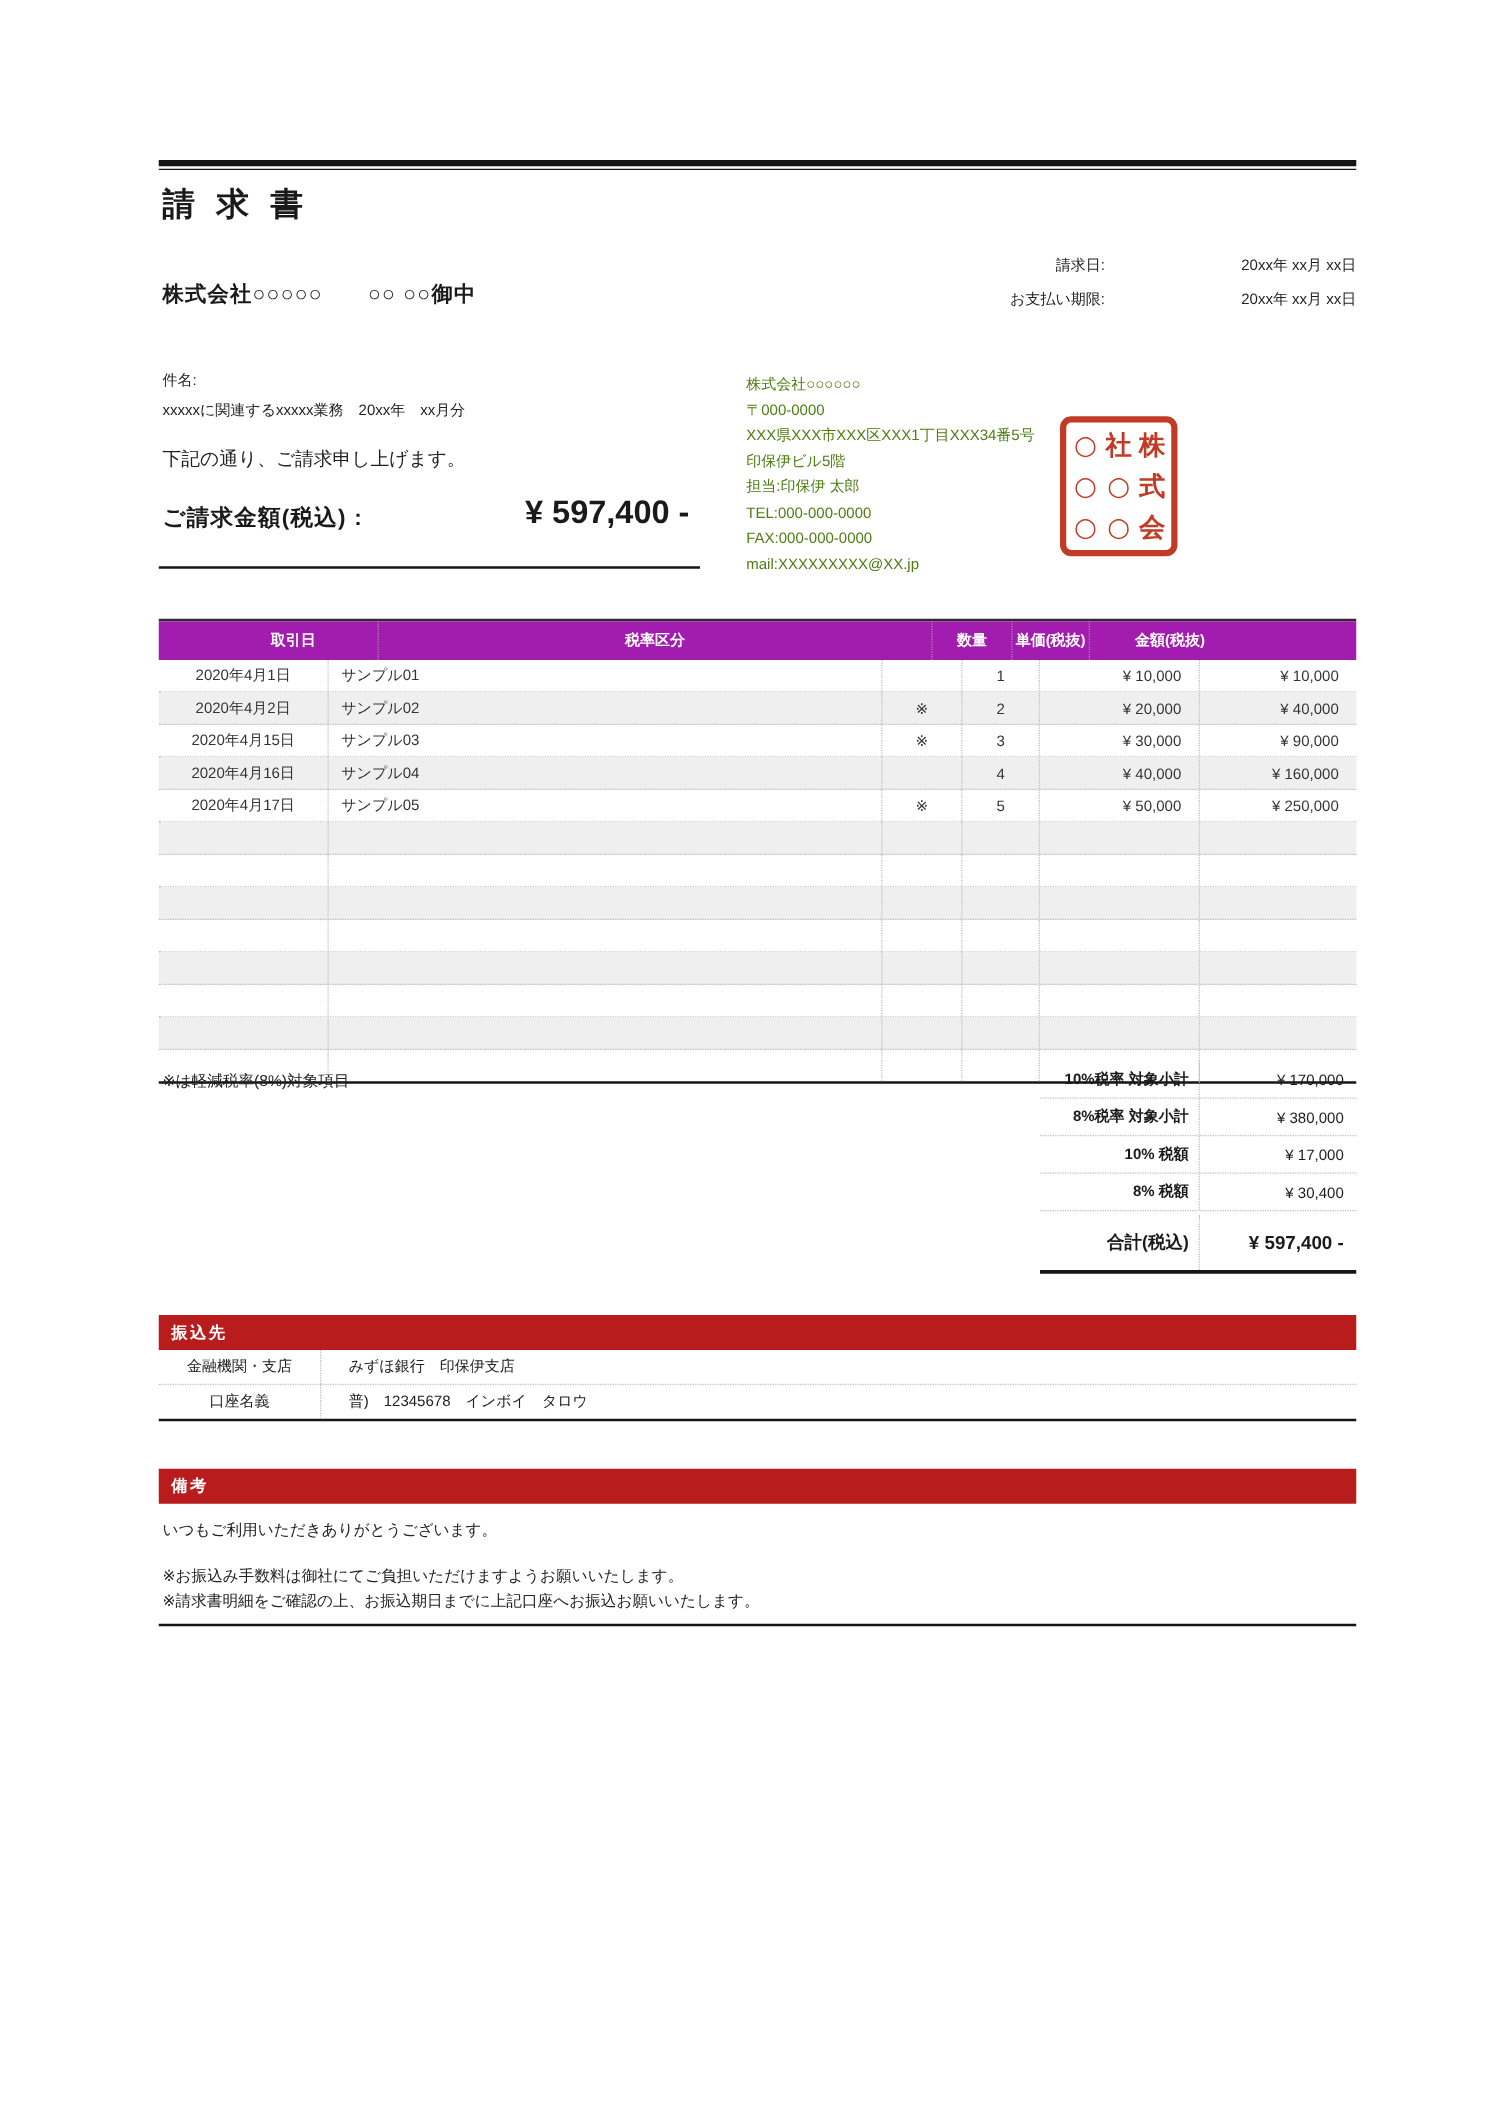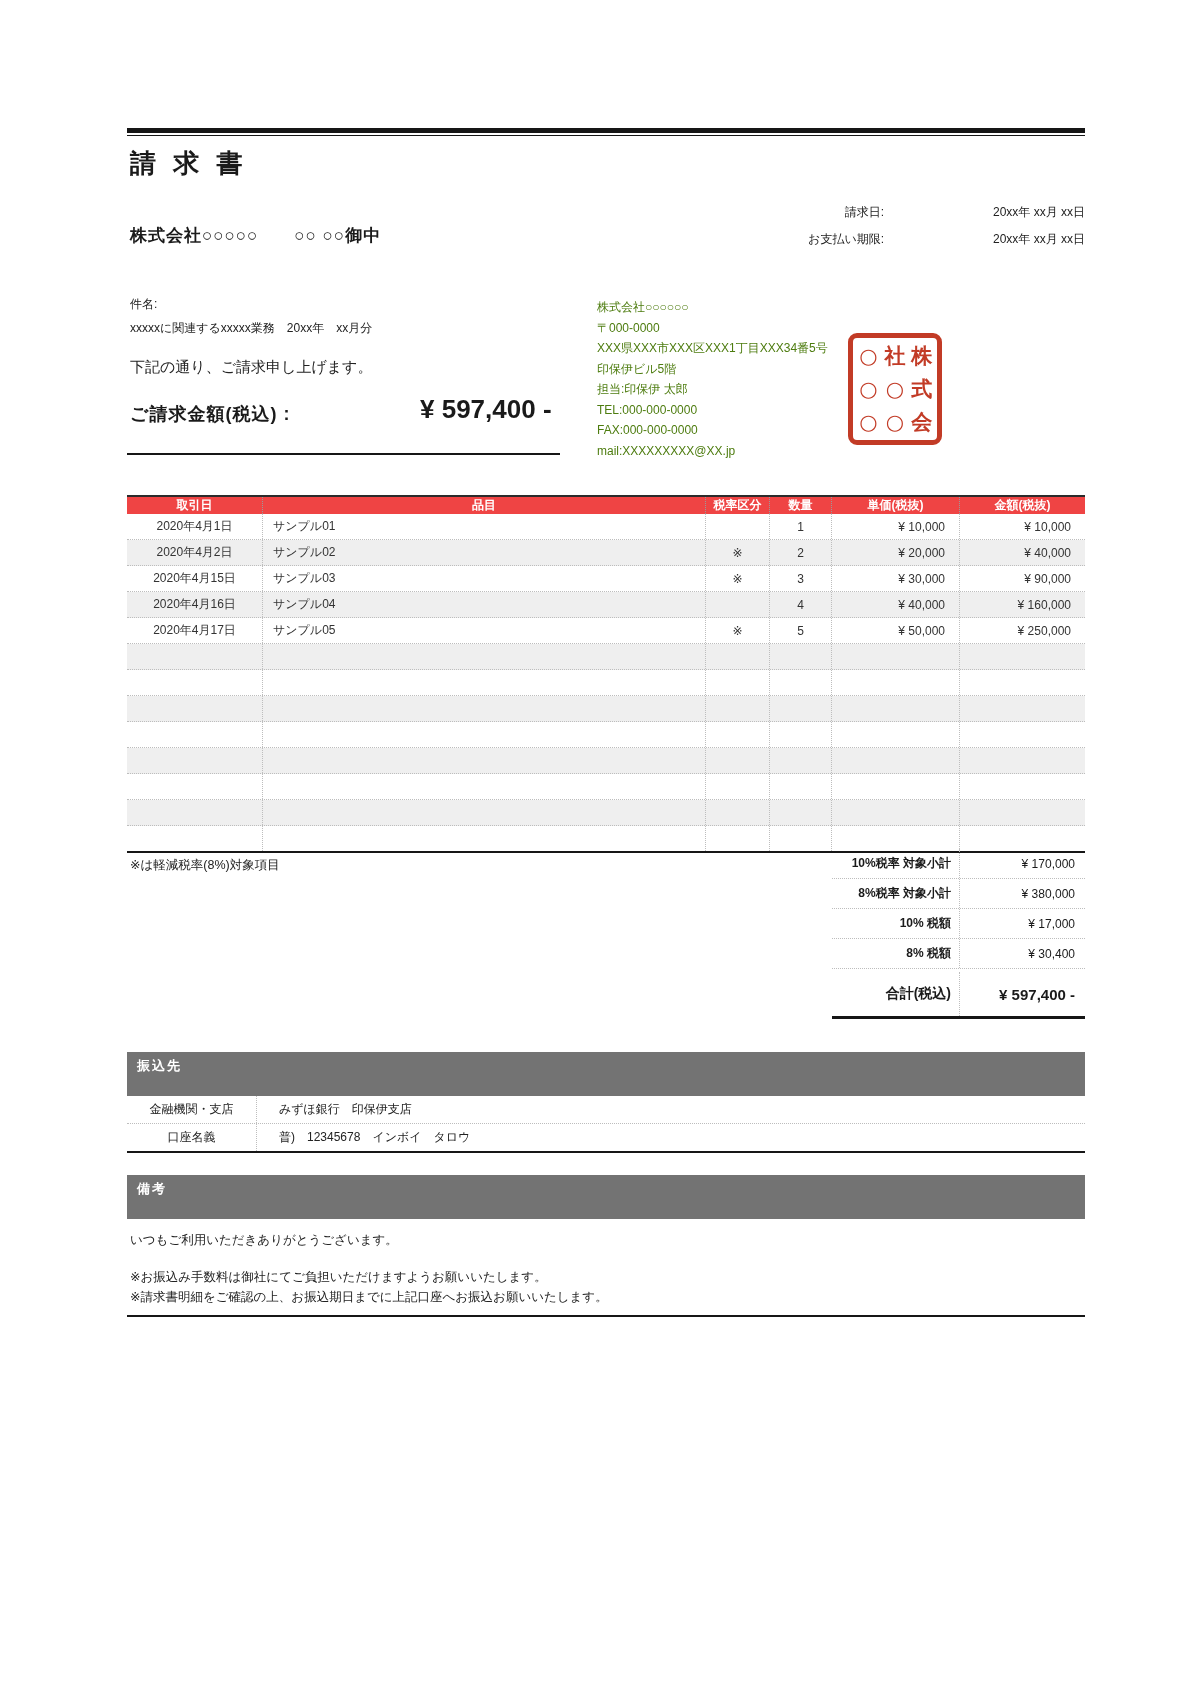--- a/index.html
+++ b/index.html
@@ -32,21 +32,21 @@
   
   .stamp{left:836px;top:333px;width:80px;height:98px;border:5px solid #c23b26;border-radius:9px;
          background:#fff;display:grid;grid-template-columns:1fr 1fr 1fr;padding:2px;z-index:5;}
   .stamp-col{display:flex;flex-direction:column;justify-content:space-around;align-items:center;}
   .stamp-col span{color:#c23b26;font-weight:bold;font-size:21px;line-height:30px;
                   font-family:"DejaVu Serif","Liberation Serif",serif;}
 
   
   .items{left:115px;top:495px;width:958px;border-top:2px solid #2b2b2b;border-bottom:2px solid #161616;}
   .grid6{display:grid;grid-template-columns:136px 443px 64px 62px 128px 125px;}
-  .thead{background:#ef4444;color:#fff;font-weight:bold;font-size:12px;height:17px;}
+  .thead{background:#a21caf;color:#fff;font-weight:bold;font-size:12px;height:31px;padding-left:40px;}
   .thead .hc{display:flex;align-items:center;justify-content:center;border-right:1px dotted #9a9a9a;}
   .thead .hc:last-child{border-right:none;}
   .trow{height:25px;font-size:12px;color:#333;border-bottom:1px dotted #bdbdbd;}
   .trow:nth-child(even){background:#efefef;}
   .trow:last-child{border-bottom:none;}
   .trow .c{display:flex;align-items:center;border-right:1px dotted #bdbdbd;}
   .trow .c:last-child{border-right:none;}
   .c.ctr{justify-content:center;}
   .c.lft{padding-left:10px;}
   .c.rgt{justify-content:flex-end;padding-right:14px;}
@@ -58,21 +58,21 @@
   .tot-row{display:grid;grid-template-columns:128px 125px;height:29px;border-bottom:1px dotted #bdbdbd;}
   .tot-label{display:flex;align-items:center;justify-content:flex-end;padding-right:8px;font-weight:bold;border-right:1px dotted #bdbdbd;}
   .tot-value{display:flex;align-items:center;justify-content:flex-end;padding-right:10px;}
   .grand{display:grid;grid-template-columns:128px 125px;height:44px;margin-top:3px;border-bottom:3px solid #161616;}
   .grand .g-label{display:flex;align-items:center;justify-content:flex-end;padding-right:8px;
                   font-size:14px;font-weight:bold;border-right:1px dotted #bdbdbd;}
   .grand .g-value{display:flex;align-items:center;justify-content:flex-end;padding-right:10px;
                   font-size:15px;font-weight:bold;}
 
   
-  .bar{height:44px;background:#737373;color:#fff;font-size:13px;font-weight:bold;
+  .bar{height:28px;background:#b91c1c;color:#fff;font-size:13px;font-weight:bold;
        line-height:27px;padding-left:10px;letter-spacing:2px;box-sizing:border-box;}
 
   .bank{left:115px;top:1052px;width:958px;}
   .bank-row{display:grid;grid-template-columns:130px 1fr;height:27px;font-size:12px;color:#222;
             border-bottom:1px dotted #bdbdbd;}
   .bank-row:last-child{border-bottom:2px solid #161616;}
   .bank-label{display:flex;align-items:center;justify-content:center;border-right:1px dotted #bdbdbd;}
   .bank-value{display:flex;align-items:center;padding-left:22px;white-space:pre;}
 
   .remarks{left:115px;top:1175px;width:958px;}
@@ -135,21 +135,20 @@
     <div class="stamp-col">
       <span>株</span>
       <span>式</span>
       <span>会</span>
     </div>
   </div>
 
   <div class="abs items">
     <div class="grid6 thead">
       <div class="hc">取引日</div>
-      <div class="hc">品目</div>
       <div class="hc">税率区分</div>
       <div class="hc">数量</div>
       <div class="hc">単価(税抜)</div>
       <div class="hc">金額(税抜)</div>
     </div>
     <div>
       <div class="grid6 trow">
         <div class="c ctr">2020年4月1日</div>
         <div class="c lft">サンプル01</div>
         <div class="c ctr"></div>

